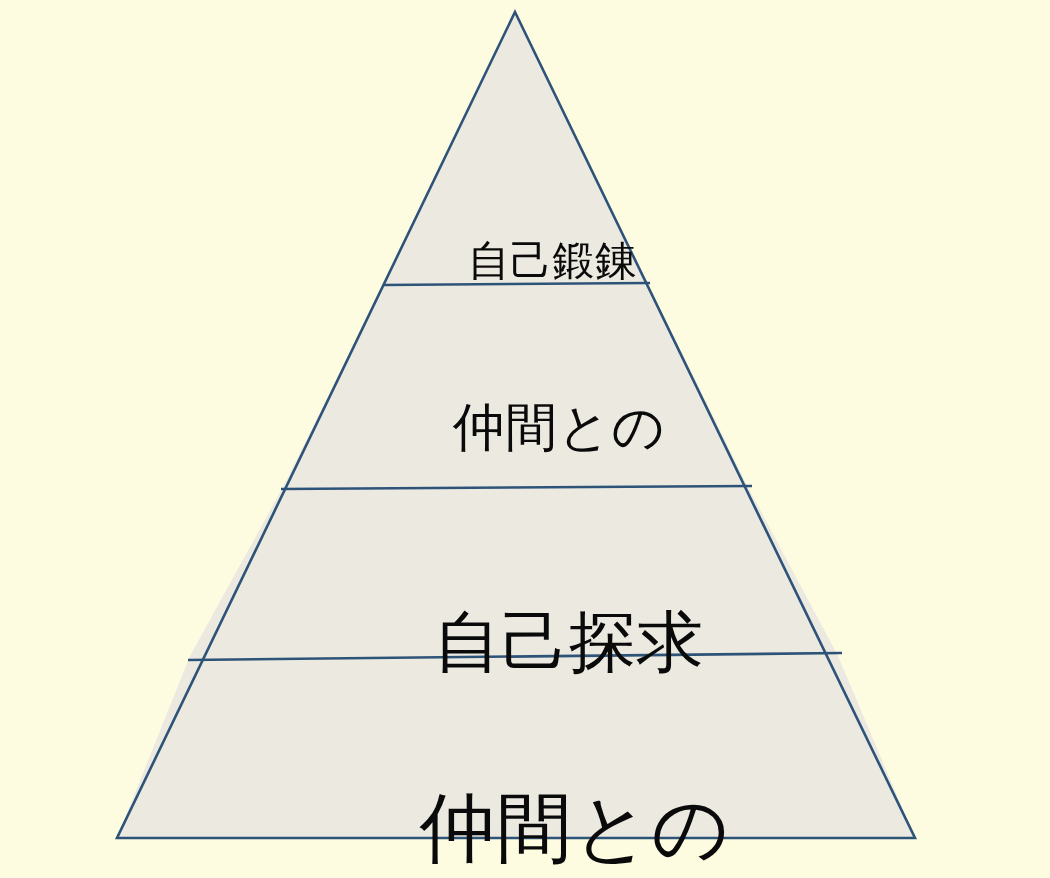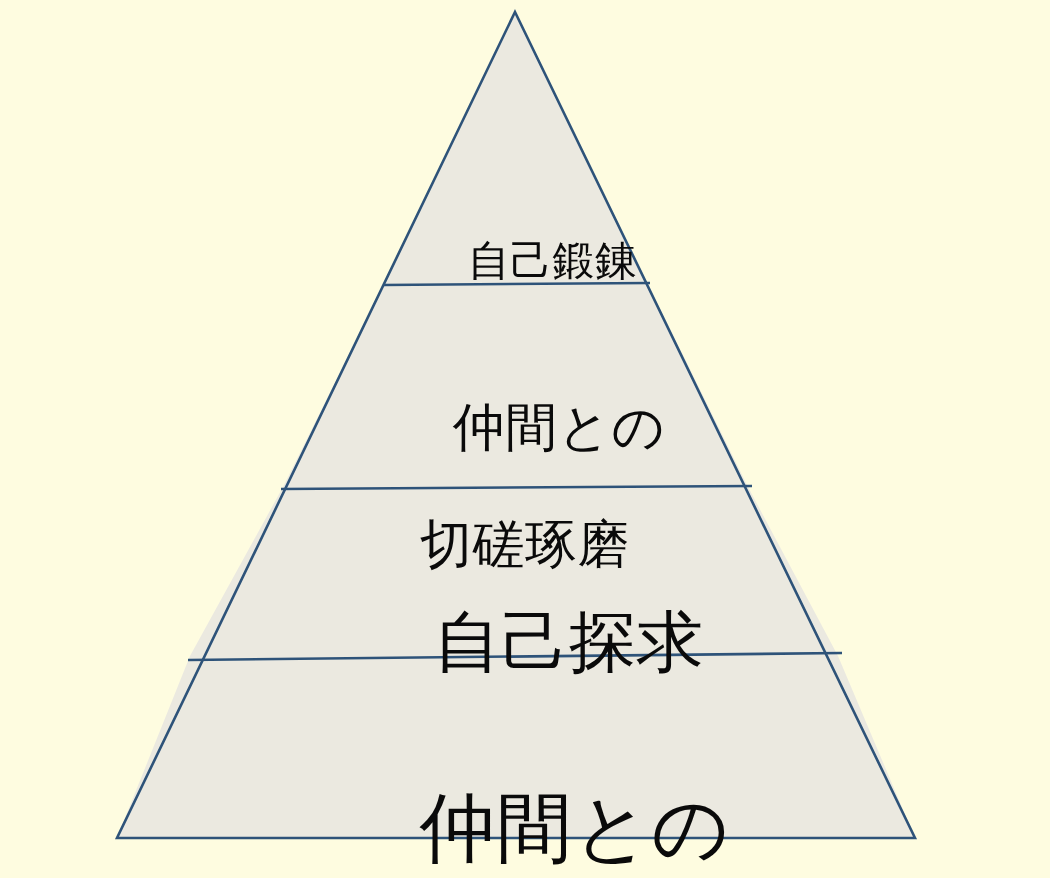--- a/index.html
+++ b/index.html
@@ -80,21 +80,20 @@
     <line x1="281" y1="489" x2="752" y2="486" stroke="#2e5379" stroke-width="2.6"></line>
     <line x1="188" y1="660" x2="842" y2="653" stroke="#2e5379" stroke-width="2.6"></line>
   </svg>
 
   <div class="tier-label" id="tier-1-label">
     <span>自己鍛錬</span>
   </div>
 
   <div class="tier-label" id="tier-2-label">
     <span>仲間との</span>
-    <span class="tier-line-2">切磋琢磨</span>
   </div>
 
   <div class="tier-label" id="tier-3-label">
     <span>自己探求</span>
   </div>
 
   <div class="tier-label" id="tier-4-label">
     <span>仲間との</span>
   </div>
 

